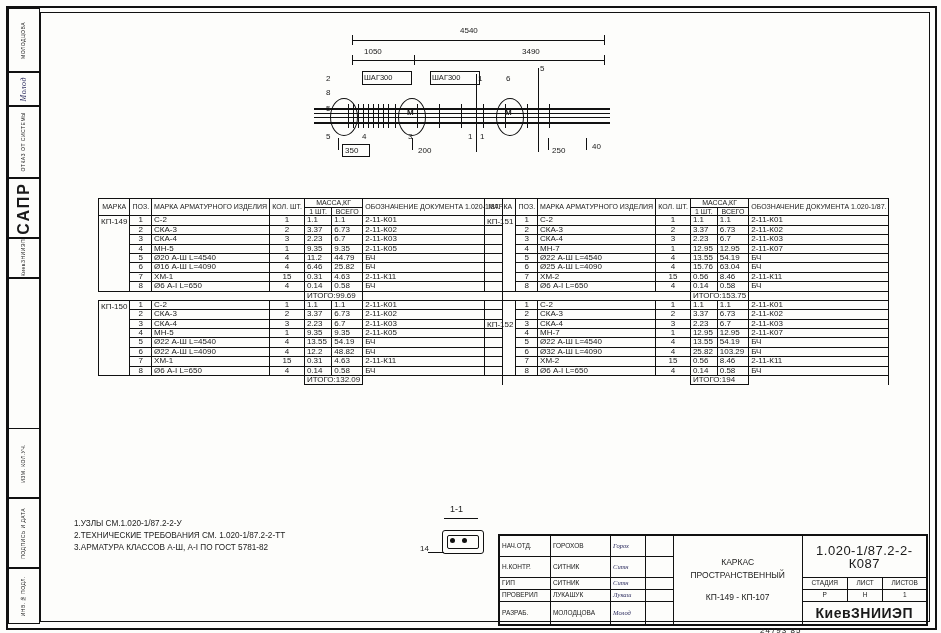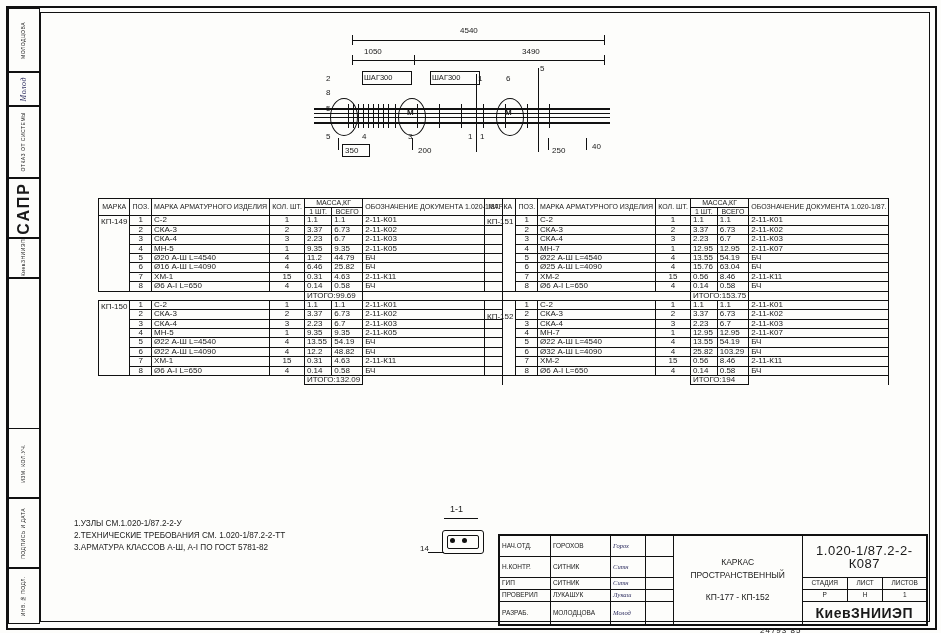--- a/index.html
+++ b/index.html
@@ -412,21 +412,21 @@
       <td class="l">0.58</td>
       <td class="l">БЧ</td>
     </tr>
     <tr>
       <td colspan="4" style="border-left:none;border-right:none;border-bottom:none;"></td>
       <td colspan="2" class="itogo">ИТОГО:153.75</td>
       <td style="border-bottom:none;"></td>
     </tr>
 
     <tr>
-      <td rowspan="8" class="c" style="vertical-align:top;padding-top:12px;">КП-152</td>
+      <td rowspan="8" class="c" style="vertical-align:top;padding-top:20px;">КП-152</td>
       <td class="c">1</td>
       <td class="l">С-2</td>
       <td class="c">1</td>
       <td class="l">1.1</td>
       <td class="l">1.1</td>
       <td class="l">2-11-К01</td>
     </tr>
     <tr>
       <td class="c">2</td>
       <td class="l">СКА-3</td>
@@ -495,21 +495,21 @@
     <table>
       <tbody>
           <tr>
         <td style="width:48px;">НАЧ.ОТД.</td>
         <td style="width:58px;">ГОРОХОВ</td>
         <td class="sig" style="width:32px;">Горох</td>
         <td style="width:28px;"></td>
         <td rowspan="5" style="width:130px;">
           <div class="ttl">КАРКАС</div>
           <div class="ttl">ПРОСТРАНСТВЕННЫЙ</div>
-          <div class="ttl" style="margin-top:10px;">КП-177 - КП-152</div>
+          <div class="ttl" style="margin-top:10px;">КП-149 - КП-107</div>
         </td>
         <td rowspan="2" colspan="3" style="height:26px;">
           <div class="code">1.020-1/87.2-2-К087</div>
         </td>
       </tr>
       <tr>
         <td>Н.КОНТР.</td>
         <td>СИТНИК</td>
         <td class="sig">Ситн</td>
         <td></td>

